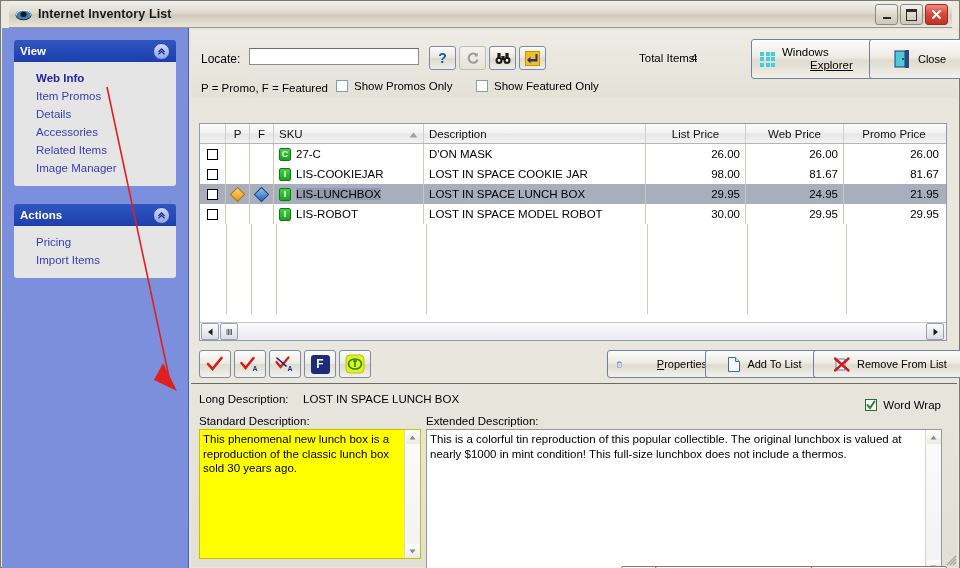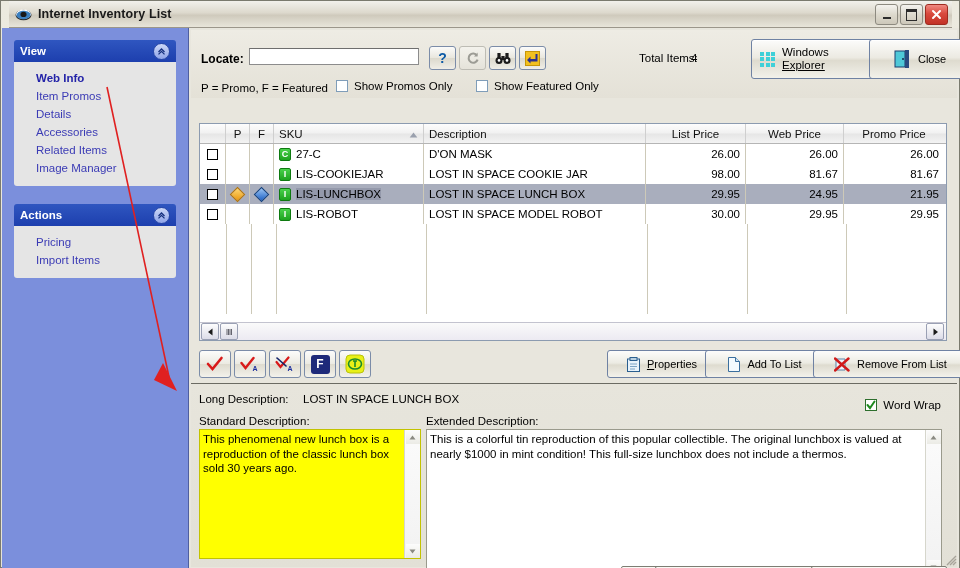--- a/index.html
+++ b/index.html
@@ -36,21 +36,21 @@
       font-size:9px;color:#16317f;line-height:1;font-weight:bold;}
   .tgbody{background:#e5e5e5;border-radius:0 0 3px 3px;padding:7px 0 9px 0;}
   .tgitem{padding:1px 0 1px 22px;color:#3b3bb5;font-size:11.5px;line-height:16px;cursor:default;}
   .tgitem.active{font-weight:bold;color:#2323a8;}
   
   #right{position:absolute;left:188px;top:27px;width:770px;height:540px;
          background:#e8e6dd;}
   #topbar{position:absolute;left:2px;top:2px;width:766px;height:68px;
       background:linear-gradient(180deg,#eeece4 0%,#e4e1d7 100%);}
   .lbl{font-size:11.5px;color:#000;}
-  #locate-label{position:absolute;left:10px;top:22px;font-weight:bold;font-size:12px;}
+  #locate-label{position:absolute;left:10px;top:22px;font-weight:normal;font-size:12px;}
   #locate-input{position:absolute;left:58px;top:18px;width:170px;height:17px;
       border:1px solid #8c8c8c;border-top-color:#6e6e6e;background:#fff;
       font-family:"Liberation Sans",sans-serif;font-size:11px;padding:0 3px;box-sizing:border-box;}
   .tbtn{position:absolute;top:16px;width:25px;height:22px;border:1px solid #7b8ca8;border-radius:3px;
      background:linear-gradient(180deg,#fbfbfa 0%,#e9e7de 48%,#dcd9cd 52%,#f0eee7 100%);
      display:flex;align-items:center;justify-content:center;}
   .tbtn.flat{border-color:#bdbcb4;background:linear-gradient(180deg,#f3f2ec 0%,#e5e3da 100%);}
   #total-items-label{position:absolute;left:400px;top:22px;margin-left:48px;}
   #total-items-value{position:absolute;left:500px;top:22px;}
   .bigbtn{position:absolute;top:9px;height:38px;border:1px solid #6f82a3;border-radius:3px;
@@ -108,21 +108,21 @@
   .descbox .txt{flex:1;padding:2px 3px;font-size:11.5px;line-height:14.5px;color:#000;overflow:hidden;}
   .vsb{width:15px;background:linear-gradient(180deg,#fbfbfb,#f2f2f2);border-left:1px solid #d6d6cc;
      display:flex;flex-direction:column;justify-content:space-between;align-items:center;}
   .vsbbtn{width:14px;height:14px;display:flex;align-items:center;justify-content:center;font-size:8px;color:#8a8a82;
      background:linear-gradient(180deg,#fcfcfc,#ebebe5);}
   #std-box{background:#ffff00;}
   #std-box .txt{background:#ffff00;}
   .smallbtn{position:absolute;height:20px;border:1px solid #7d7d73;border-radius:2px;
      background:linear-gradient(180deg,#fbfaf6,#e7e5db);display:flex;align-items:center;justify-content:center;
      gap:6px;padding:0 8px;font-size:11.5px;}
-  .u{text-decoration:underline;}
+  .u{text-decoration:underline;margin-left:28px;}
   
   .grid9{display:grid;grid-template-columns:repeat(3,4px);grid-template-rows:repeat(3,4px);gap:1.5px;}
   .grid9 i{display:block;background:#3fd0d8;}
   #arrow{position:absolute;left:0;top:0;pointer-events:none;}
   .resizer{position:absolute;right:2px;bottom:2px;width:12px;height:12px;}
 </style>
 </head>
 <body>
 
 <div id="app">

